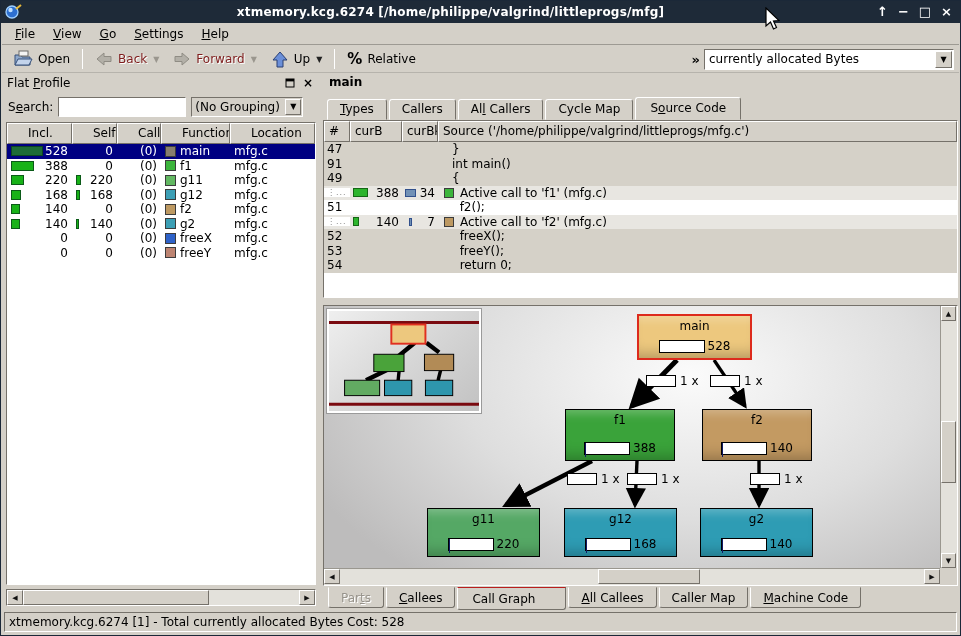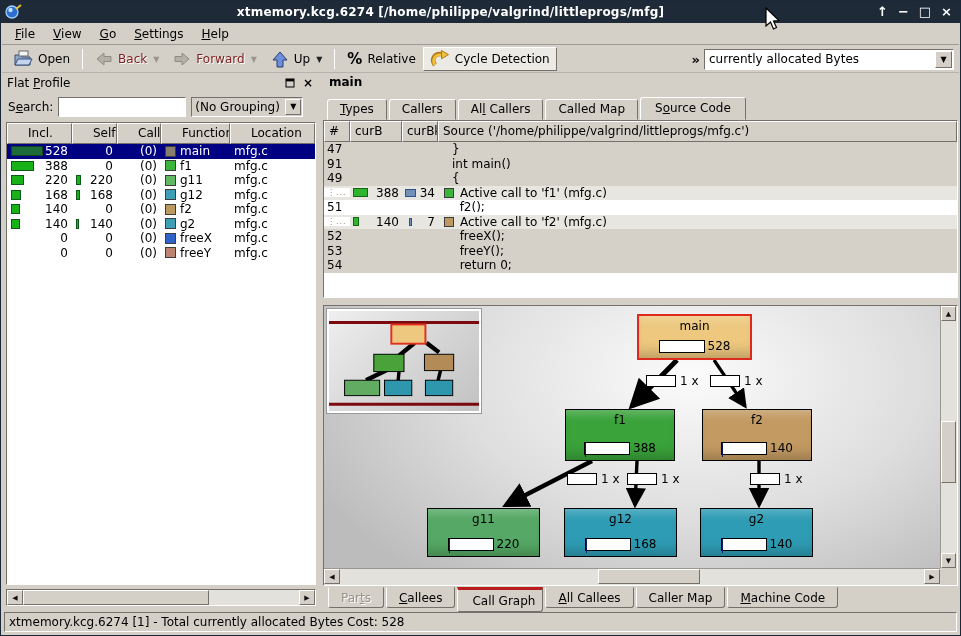--- a/index.html
+++ b/index.html
@@ -121,21 +121,21 @@
   .gvthumb { position:absolute; left:0; width:15px; top:115px; height:62px; background:#d4d0c8; border:1px solid; border-color:#fff #75716a #75716a #fff; }
   .ghscroll { position:absolute; left:0; right:17px; bottom:0; height:17px; background:#e3e1db; border-top:1px solid #9a978f; display:flex; }
   .ghtrack { flex:1; position:relative; }
   .ghthumb { position:absolute; left:258px; width:102px; top:0; height:15px; background:#d4d0c8; border:1px solid; border-color:#fff #75716a #75716a #fff; }
   .gcorner { position:absolute; right:0; bottom:0; width:17px; height:17px; background:#d4d0c8; }
 
   
   .tabs-bottom { position:absolute; left:0; top:514px; right:0; height:24px; display:flex; align-items:flex-start; padding-left:5px; }
   .btab { background:#d4d0c8; border:1px solid; border-color:transparent #75716a #75716a #fff; padding:3px 12px 2px 12px;
           margin-right:2px; border-radius:0 0 3px 3px; }
-  .btab.active { padding:4px 7px 3px 14px; z-index:2; border-top:3px solid #b91c1c; }
+  .btab.active { padding:4px 30px 3px 14px; z-index:2; border-top:1px solid #b91c1c; }
   .btab.disabled { color:#97938b; text-shadow:1px 1px 0 #fff; }
 
   
   .statusbar { position:absolute; left:2px; right:2px; bottom:2px; height:22px; }
   .statusbox { position:absolute; inset:1px; border:1px solid; border-color:#75716a #fff #fff #75716a;
                display:flex; align-items:center; padding-left:4px; background:#d4d0c8; }
 
   u { text-decoration:underline; }
   .cursor { position:absolute; left:763px; top:6px; z-index:99; }
 </style>
@@ -196,28 +196,20 @@
         <path d="M9 1 L16 9 L12 9 L12 16 L6 16 L6 9 L2 9 Z" fill="#6b8fd8" stroke="#2a3f73"></path>
       </svg>
       <span class="lbl">Up</span>
       <span class="ddarrow">▼</span>
     </div>
     <div class="tsep"></div>
     <div class="tbtn">
       <span style="font-size:15px;font-weight:bold">%</span>
       <span class="lbl">Relative</span>
     </div>
-    <div class="tbtn toggled">
-      <svg width="20" height="18" viewBox="0 0 20 18">
-        <path d="M5 15 C1 10 4 4 10 4 L13 4" fill="none" stroke="#b07b10" stroke-width="4.6"></path>
-        <path d="M5 15 C1.7 10.5 4.5 4.8 10 4.8 L13 4.8" fill="none" stroke="#f0c040" stroke-width="2.6"></path>
-        <path d="M11.5 0.5 L18.5 4.6 L11.5 8.8 Z" fill="#f0c040" stroke="#b07b10"></path>
-      </svg>
-      <span class="lbl">Cycle Detection</span>
-    </div>
     <span class="overflow">»</span>
     <div class="combo">
       <span class="cval">currently allocated Bytes</span>
       <span class="cbtn">▼</span>
     </div>
   </div>
 
   <div class="leftdock">
     <div class="dockhead">
       <span class="dtitle">Flat <u>P</u>rofile</span>
@@ -382,21 +374,21 @@
 
   <div class="vsplit"></div>
 
   <div class="rightpane">
     <div class="fn-title">main</div>
 
     <div class="tabs-top">
       <span class="tab"><u>T</u>ypes</span>
       <span class="tab">Callers</span>
       <span class="tab">Al<u>l</u> Callers</span>
-      <span class="tab">Called Map</span>
+      <span class="tab">Cycle Map</span>
       <span class="tab active">S<u>o</u>urce Code</span>
     </div>
 
     <div class="srcview">
       <div class="srchead">
         <span class="hc sc-line">#</span>
         <span class="hc sc-curb">curB</span>
         <span class="hc sc-curbk">curBk</span>
         <span class="hc sc-src">Source ('/home/philippe/valgrind/littleprogs/mfg.c')</span>
       </div>

